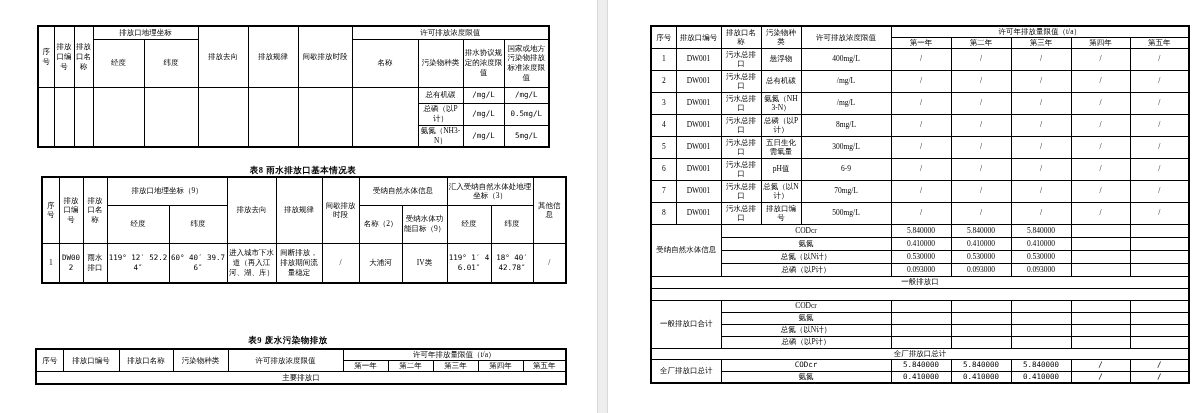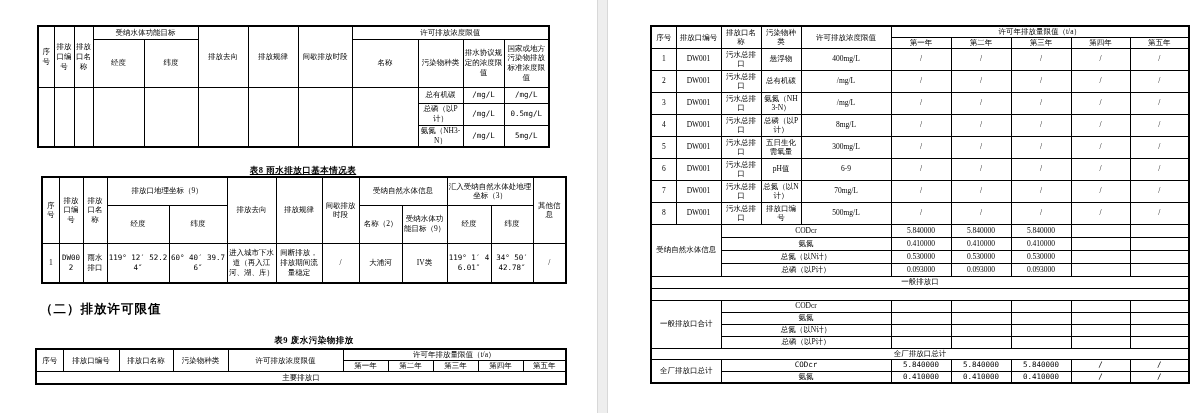--- a/index.html
+++ b/index.html
@@ -58,21 +58,21 @@
           <col style="width:66px">
         <col style="width:45px">
           <col style="width:41px">
           <col style="width:45px">
       </colgroup>
       <tbody>
           <tr style="height: 13px;">
             <td rowspan="2">序号</td>
             <td rowspan="2">排放口编号</td>
             <td rowspan="2">排放口名称</td>
-            <td colspan="2">受纳水体功能目标</td>
+            <td colspan="2">排放口地理坐标</td>
             <td rowspan="2">排放去向</td>
             <td rowspan="2">排放规律</td>
             <td rowspan="2">间歇排放时段</td>
             <td colspan="4">许可排放浓度限值</td>
           </tr>
           <tr style="height: 48px;">
             <td>经度</td>
             <td>纬度</td>
             <td>名称</td>
             <td>污染物种类</td>
@@ -101,21 +101,21 @@
             <td class="m">0.5mg/L</td>
           </tr>
           <tr style="height: 22px;">
             <td>氨氮（NH3-N）</td>
             <td class="m">/mg/L</td>
             <td class="m">5mg/L</td>
           </tr>
         </tbody>
     </table>
 
-    <div class="tbl-title abs" style="left:41px;top:165px;width:524px;text-decoration:underline;">表8 雨水排放口基本情况表</div>
+    <div class="tbl-title abs" style="left:41px;top:165px;width:524px;">表8 雨水排放口基本情况表</div>
 
     <table class="tbl abs" style="left:41px;top:176px;width:524px;">
       <colgroup>
         <col style="width:17px">
           <col style="width:24px">
           <col style="width:24px">
         <col style="width:62px">
           <col style="width:58px">
           <col style="width:49px">
         <col style="width:46px">
@@ -154,29 +154,28 @@
             <td class="m">DW002</td>
             <td>雨水排口</td>
             <td class="m">119° 12′ 52.24″</td>
             <td class="m">60° 40′ 39.76″</td>
             <td>进入城市下水道（再入江河、湖、库）</td>
             <td>间断排放，排放期间流量稳定</td>
             <td>/</td>
             <td>大浦河</td>
             <td>IV类</td>
             <td class="m">119° 1′ 46.01″</td>
-            <td class="m">34° 50′ 42.78″</td>
+            <td class="m">18° 40′ 42.78″</td>
             <td>/</td>
           </tr>
         </tbody>
     </table>
 
-    <div class="section-heading abs" style="left:40px;top:301px;">（二）排放许可限值</div>
-
-    <div class="tbl-title abs" style="left:49px;top:335px;width:530px;">表9  废水污染物排放</div>
+
+    <div class="tbl-title abs" style="left:23px;top:335px;width:530px;">表9  废水污染物排放</div>
 
     <table class="tbl abs" style="left:35px;top:348px;width:530px;">
       <colgroup>
         <col style="width:27px">
           <col style="width:56px">
           <col style="width:54px">
         <col style="width:55px">
           <col style="width:115px">
           <col style="width:45px">
         <col style="width:45px">

